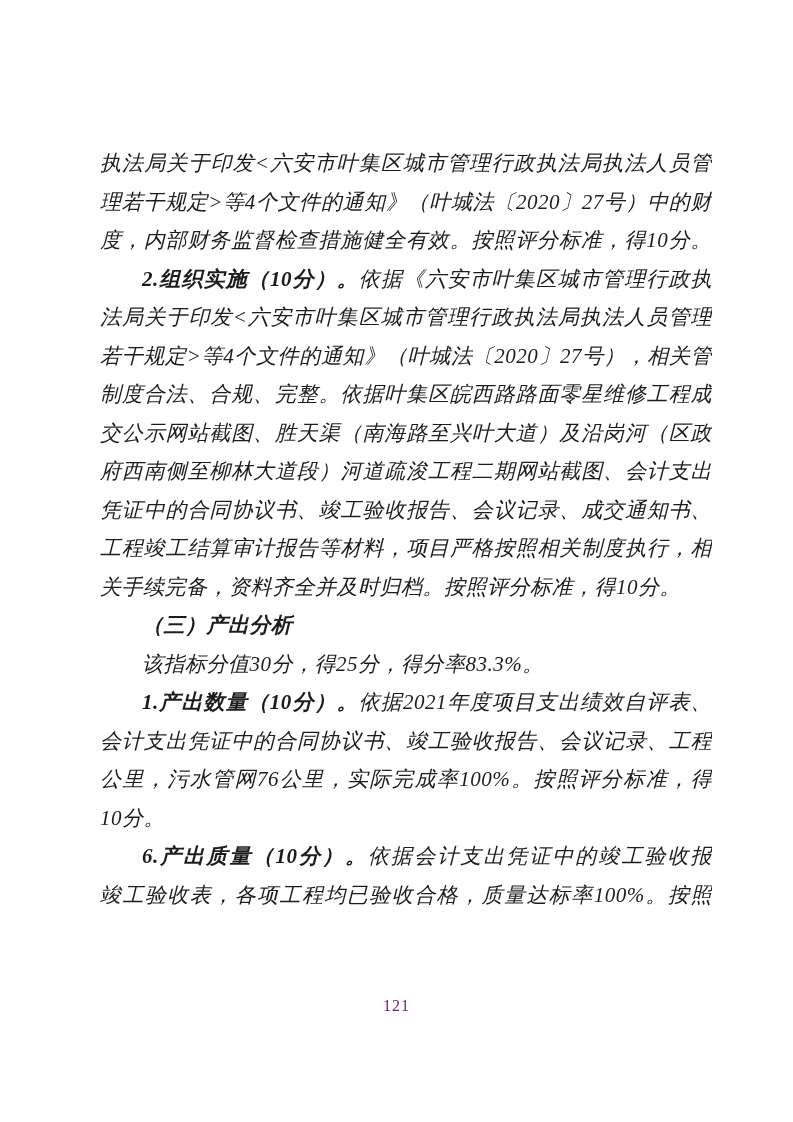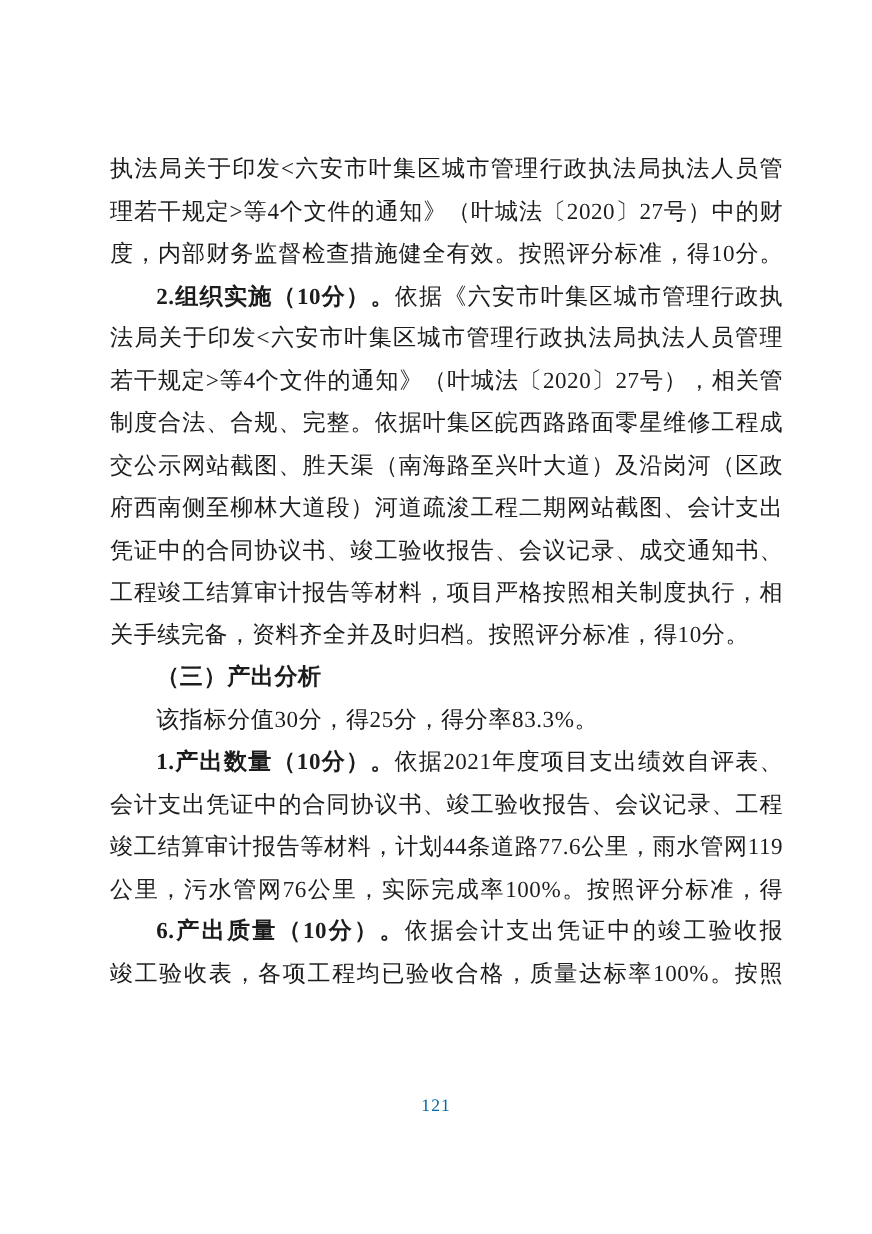--- a/index.html
+++ b/index.html
@@ -11,22 +11,23 @@
     position: relative;
     width: 793px;
     height: 1122px;
     background: #ffffff;
     overflow: hidden;
     font-family: "Liberation Serif", "DejaVu Serif", serif;
   }
   .text-block {
     position: absolute;
     left: 100px;
-    top: 134px;
+    top: 144px;
     width: 612px;
+    font-style: italic;
   }
   .line {
     font-size: 21px;
     height: 38.5px;
     line-height: 38.5px;
     color: #1c1c1c;
     white-space: nowrap;
     letter-spacing: 0.5px;
   }
   .line.justify {
@@ -44,21 +45,21 @@
     margin-top: 41px;
   }
   .page-number {
     position: absolute;
     top: 997px;
     left: 0;
     width: 100%;
     text-align: center;
     font-size: 16px;
     letter-spacing: 1px;
-    color: #0369a1;
+    color: #701a75;
   }
 </style>
 </head>
 <body>
 
 <div class="page">
   <div class="text-block">
       <div class="line justify"><span>执法局关于印发&lt;六安市叶集区城市管理行政执法局执法人员管</span></div>
       <div class="line justify"><span>理若干规定&gt;等4个文件的通知》（叶城法〔2020〕27号）中的财</span></div>
       <div class="line justify"><span>度，内部财务监督检查措施健全有效。按照评分标准，得10分。</span></div>
@@ -68,19 +69,19 @@
       <div class="line justify"><span>制度合法、合规、完整。依据叶集区皖西路路面零星维修工程成</span></div>
       <div class="line justify"><span>交公示网站截图、胜天渠（南海路至兴叶大道）及沿岗河（区政</span></div>
       <div class="line justify"><span>府西南侧至柳林大道段）河道疏浚工程二期网站截图、会计支出</span></div>
       <div class="line justify"><span>凭证中的合同协议书、竣工验收报告、会议记录、成交通知书、</span></div>
       <div class="line justify"><span>工程竣工结算审计报告等材料，项目严格按照相关制度执行，相</span></div>
       <div class="line"><span>关手续完备，资料齐全并及时归档。按照评分标准，得10分。</span></div>
       <div class="line indent"><span class="bold">（三）产出分析</span></div>
       <div class="line indent"><span>该指标分值30分，得25分，得分率83.3%。</span></div>
       <div class="line indent justify"><span class="bold">1.产出数量（10分）。</span><span>依据2021年度项目支出绩效自评表、</span></div>
       <div class="line justify"><span>会计支出凭证中的合同协议书、竣工验收报告、会议记录、工程</span></div>
-      <div class="line justify"><span>竣工结算审计报告等材料，计划44条道路77.6公里，雨水管网119</span></div>
       <div class="line justify"><span>公里，污水管网76公里，实际完成率100%。按照评分标准，得</span></div>
+      <div class="line"><span>10分。</span></div>
       <div class="line indent justify"><span class="bold">6.产出质量（10分）。</span><span>依据会计支出凭证中的竣工验收报告、</span></div>
       <div class="line justify"><span>竣工验收表，各项工程均已验收合格，质量达标率100%。按照</span></div>
     </div>
   <div class="page-number">121</div>
 </div>
 
 </body></html>

